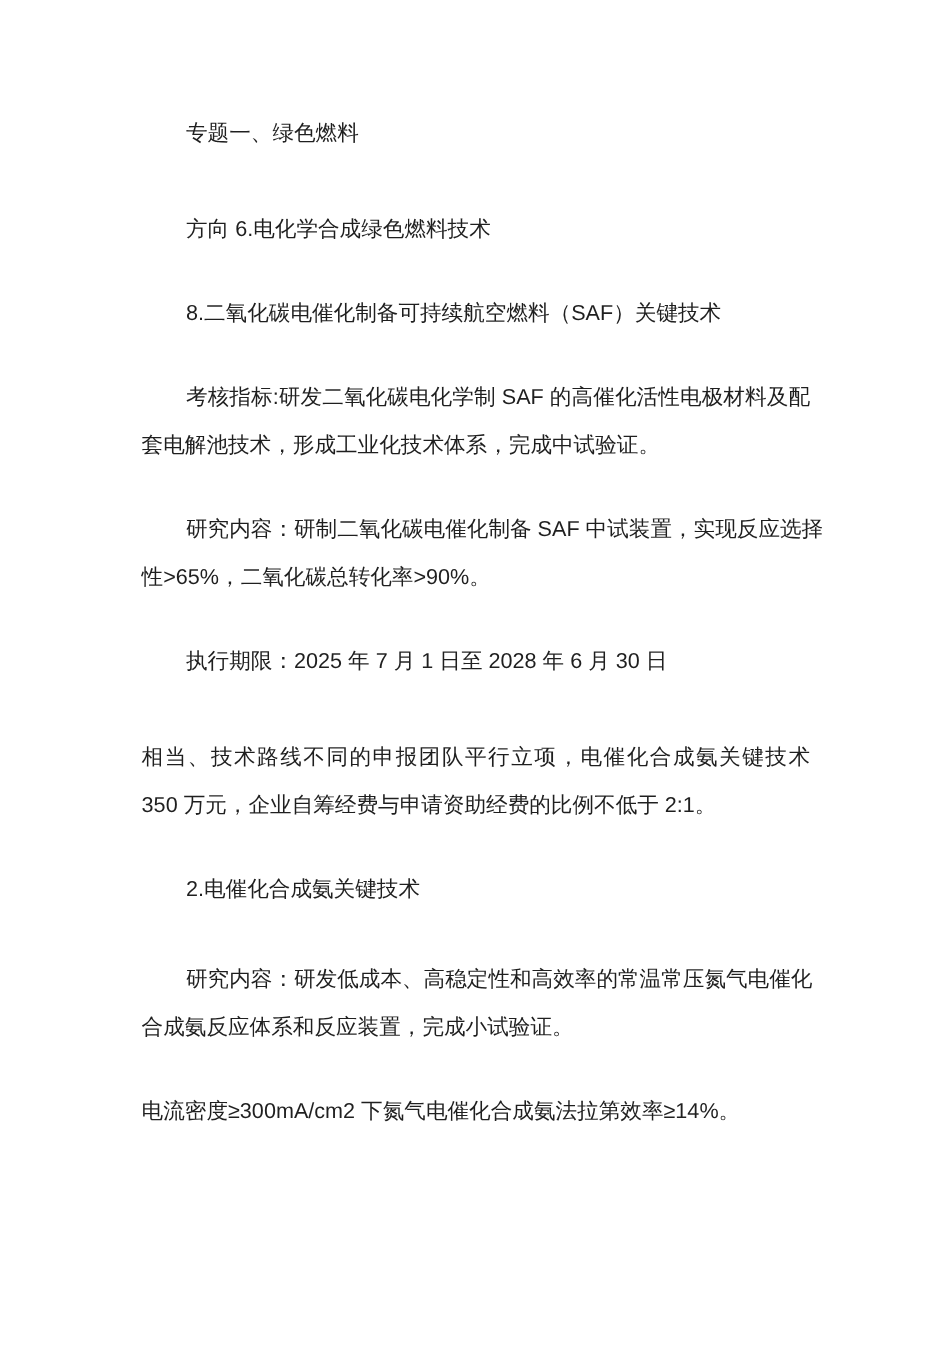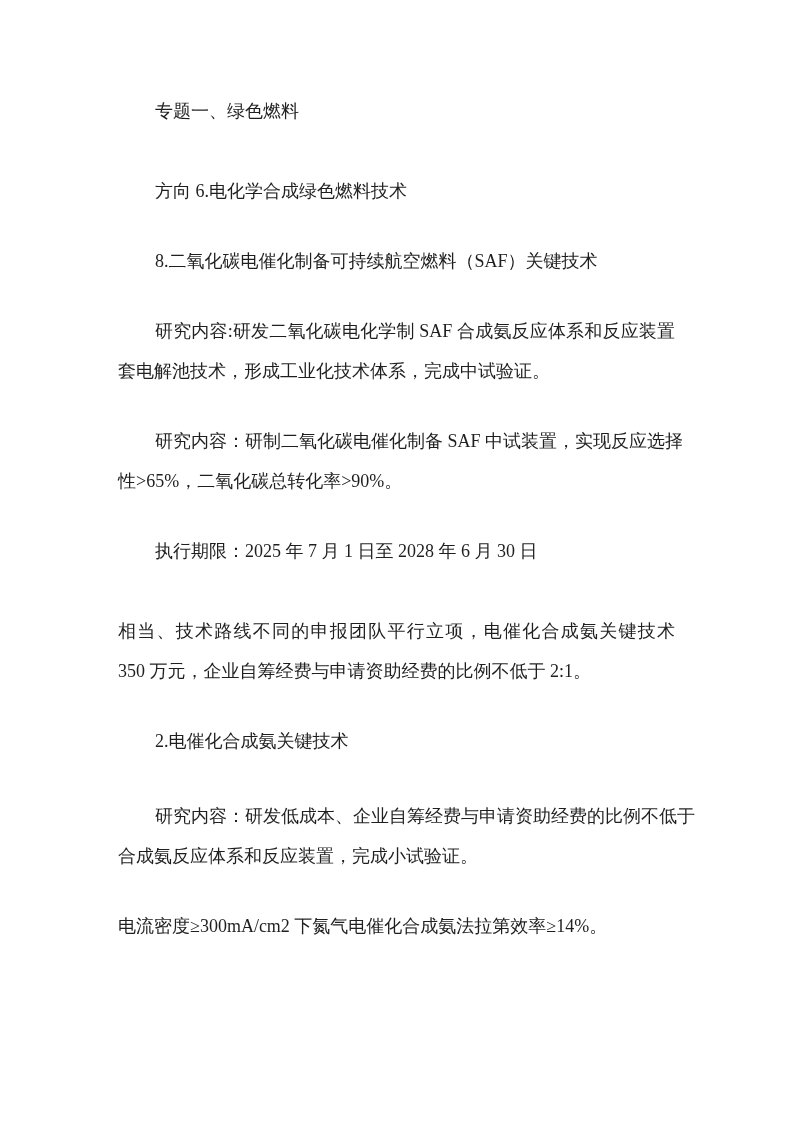--- a/index.html
+++ b/index.html
@@ -13,21 +13,21 @@
     height: 1122px;
     background: #ffffff;
     overflow: hidden;
   }
   .content {
     position: absolute;
     left: 118px;
     top: 91px;
     width: 557px;
     color: #1f1f1f;
-    font-family: Liberation Serif, serif;
+    font-family: Liberation Sans, sans-serif;
     font-size: 18px;
     line-height: 40px;
   }
   .para { margin: 0 0 30px 0; }
   .para.mb40 { margin-bottom: 40px; }
   .para.mb35 { margin-bottom: 35px; }
   .line {
     display: block;
     text-align: justify;
     text-align-last: justify;
@@ -48,21 +48,21 @@
 
     <div class="para">
       <span class="line first last">方向 6.电化学合成绿色燃料技术</span>
     </div>
 
     <div class="para">
       <span class="line first last">8.二氧化碳电催化制备可持续航空燃料（SAF）关键技术</span>
     </div>
 
     <div class="para">
-      <span class="line first">研究内容:研发二氧化碳电化学制 SAF 合成氨反应体系和反应装置</span>
+      <span class="line first">考核指标:研发二氧化碳电化学制 SAF 的高催化活性电极材料及配</span>
       <span class="line last">套电解池技术，形成工业化技术体系，完成中试验证。</span>
     </div>
 
     <div class="para">
       <span class="line first">研究内容：研制二氧化碳电催化制备 SAF 中试装置，实现反应选择</span>
       <span class="line last">性&gt;65%，二氧化碳总转化率&gt;90%。</span>
     </div>
 
     <div class="para mb40">
       <span class="line first last">执行期限：2025 年 7 月 1 日至 2028 年 6 月 30 日</span>
@@ -71,21 +71,21 @@
     <div class="para">
       <span class="line">相当、技术路线不同的申报团队平行立项，电催化合成氨关键技术</span>
       <span class="line last">350 万元，企业自筹经费与申请资助经费的比例不低于 2:1。</span>
     </div>
 
     <div class="para mb35">
       <span class="line first last">2.电催化合成氨关键技术</span>
     </div>
 
     <div class="para">
-      <span class="line first">研究内容：研发低成本、企业自筹经费与申请资助经费的比例不低于</span>
+      <span class="line first">研究内容：研发低成本、高稳定性和高效率的常温常压氮气电催化</span>
       <span class="line last">合成氨反应体系和反应装置，完成小试验证。</span>
     </div>
 
     <div class="para">
       <span class="line last">电流密度≥300mA/cm2 下氮气电催化合成氨法拉第效率≥14%。</span>
     </div>
 
   </div>
 </div>
 

